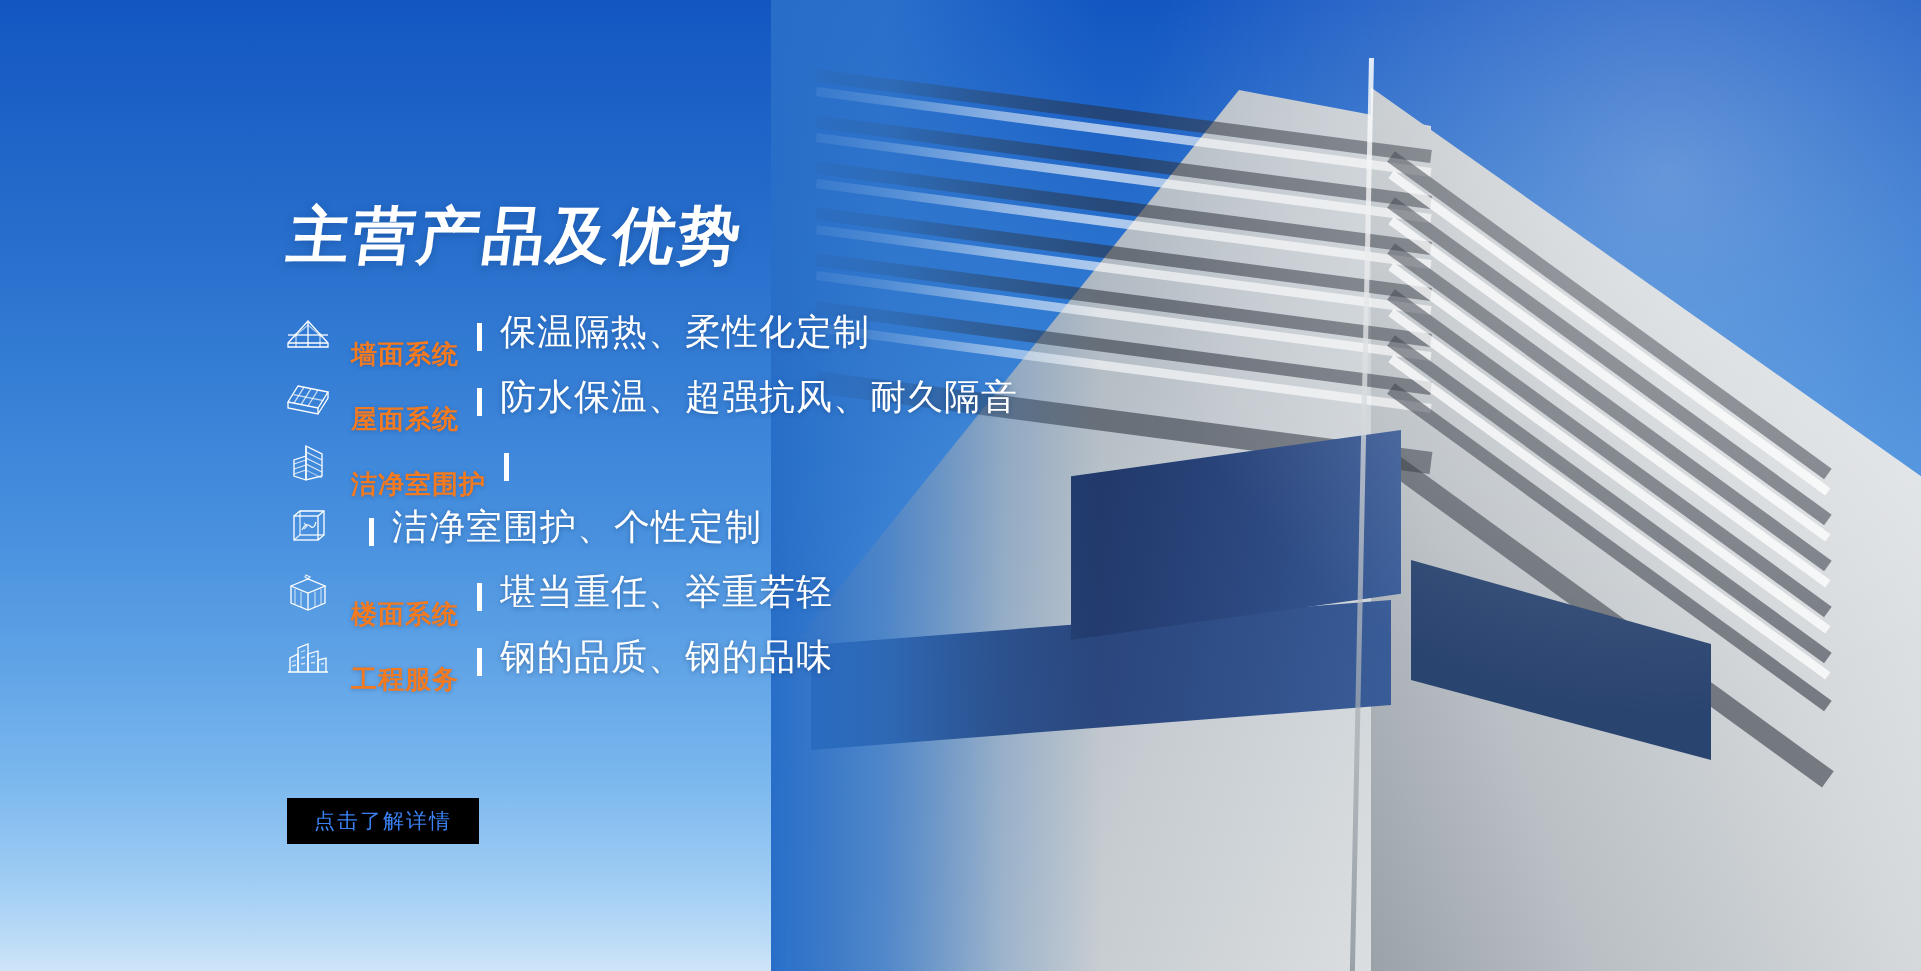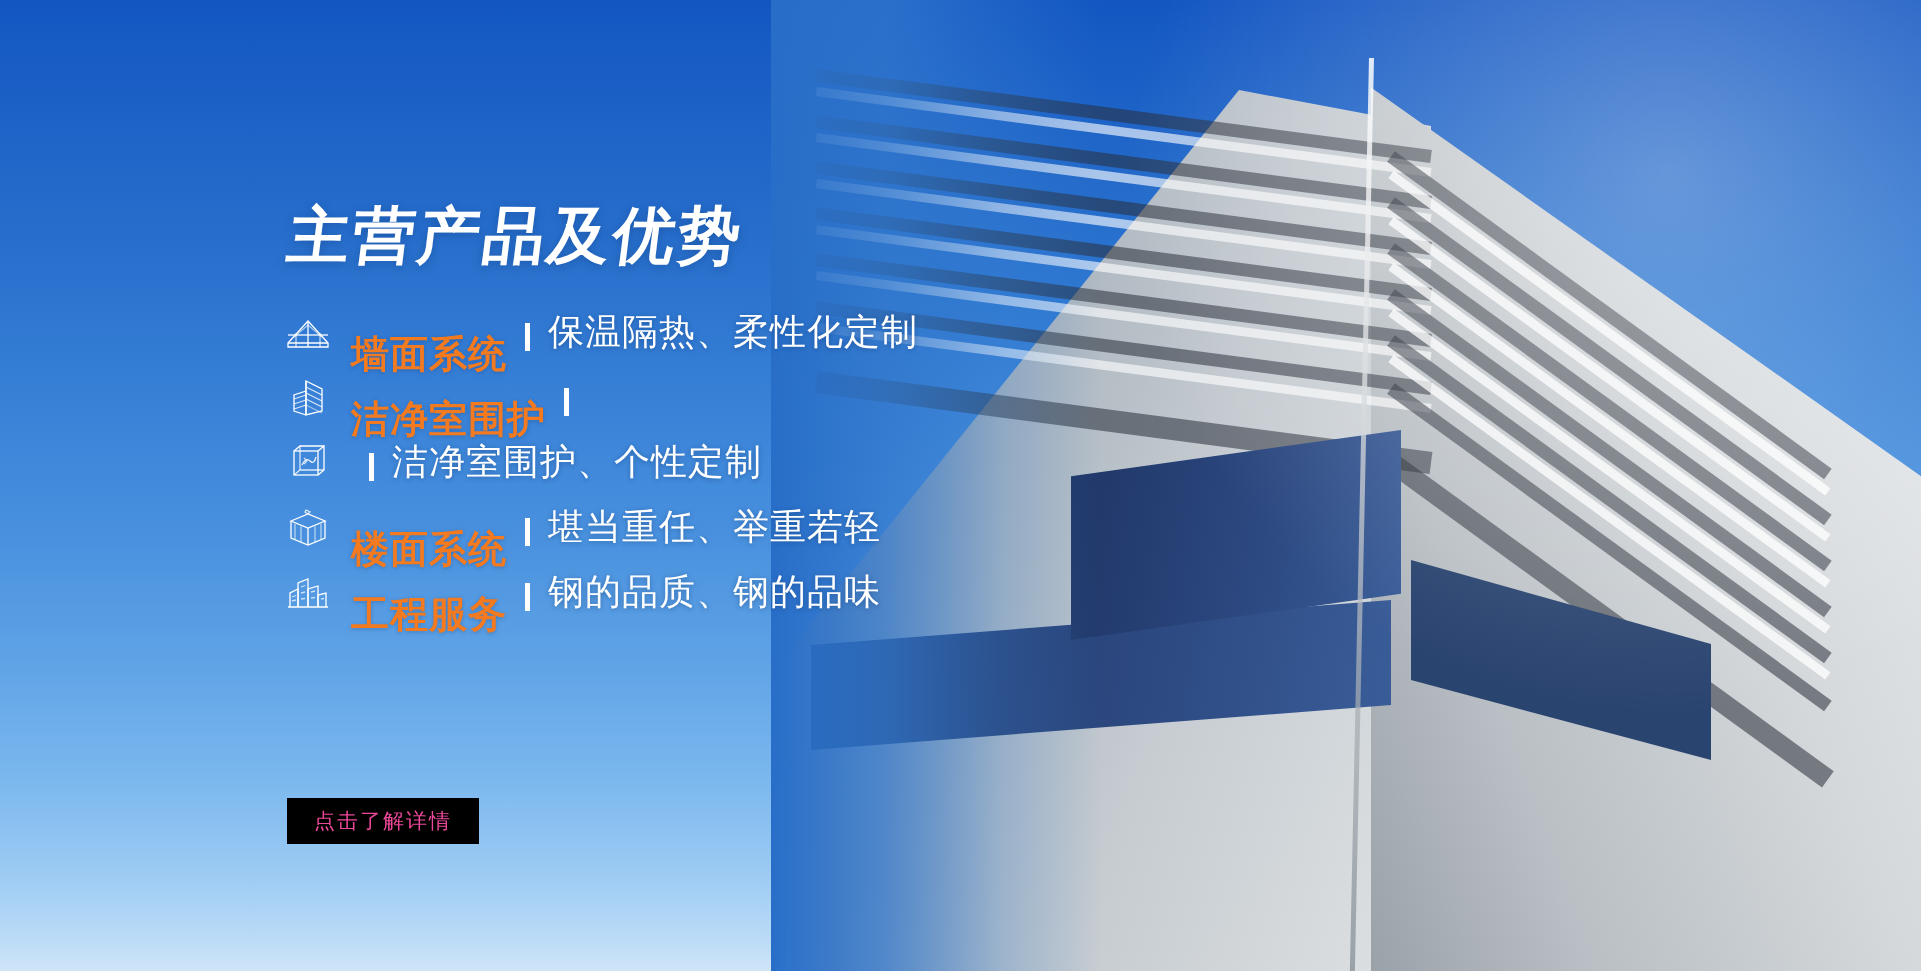--- a/index.html
+++ b/index.html
@@ -186,21 +186,21 @@
     margin-right: 20px;
     display: flex;
     align-items: center;
     justify-content: center;
   }
   .feat-icon svg {
     display: block;
   }
   .feat-title {
     color: #f47a20;
-    font-size: 38px;
+    font-size: 26px;
     font-weight: 700;
     letter-spacing: 1px;
     font-family: "DejaVu Sans", "Liberation Sans", sans-serif;
     text-shadow: 0 1px 4px rgba(20,60,120,0.35);
     margin-top: 44px;
   }
   .feat-sep {
     display: inline-block;
     width: 5px;
     height: 28px;
@@ -218,21 +218,21 @@
     font-family: "DejaVu Sans", "Liberation Sans", sans-serif;
     text-shadow: 0 1px 5px rgba(15,50,105,0.45);
   }
   .cta {
     position: absolute;
     left: 287px;
     top: 798px;
     width: 192px;
     height: 46px;
     background: #000000;
-    color: #ec4899;
+    color: #3b82f6;
     font-size: 21px;
     letter-spacing: 2px;
     display: flex;
     align-items: center;
     justify-content: center;
     border: none;
     cursor: pointer;
     font-family: Liberation Sans, sans-serif;
   }
 </style>
@@ -299,20 +299,36 @@
               <path d="M10 20 L10 34" opacity=".7"></path>
               <path d="M34 20 L34 34" opacity=".7"></path>
             <path d="M8 24 L22 12 L36 24" opacity=".6"></path>
           </svg>
         </span>
         <span class="feat-title">墙面系统</span>
         <span class="feat-sep"></span>
         <span class="feat-desc">保温隔热、柔性化定制</span>
       </div>
 
+      <div class="feature-row">
+        <span class="feat-icon">
+          <svg width="44" height="40" viewBox="0 0 44 40" fill="none" stroke="#ffffff" stroke-width="1.3">
+            <path d="M12 8 L42 14 L32 30 L2 24 Z"></path>
+            <path d="M2 24 L2 30 L32 36 L32 30"></path>
+            <path d="M42 14 L42 20 L32 36"></path>
+            <path d="M18 9.2 L8 25.2" opacity=".75"></path>
+              <path d="M25 10.6 L15 26.6" opacity=".75"></path>
+            <path d="M32 12 L22 28" opacity=".75"></path>
+            <path d="M7.5 16.6 L37.5 22.6" opacity=".75"></path>
+          </svg>
+        </span>
+        <span class="feat-title">屋面系统</span>
+        <span class="feat-sep"></span>
+        <span class="feat-desc">防水保温、超强抗风、耐久隔音</span>
+      </div>
 
       <div class="feature-row">
         <span class="feat-icon">
           <svg width="44" height="40" viewBox="0 0 44 40" fill="none" stroke="#ffffff" stroke-width="1.3">
             <path d="M20 3 L36 11 L36 33 L20 37 Z"></path>
             <path d="M20 13 L8 17 L8 33 L20 37"></path>
             <path d="M20 3 L20 37"></path>
             <path d="M20 9 L36 17" opacity=".8"></path>
               <path d="M20 15 L36 23" opacity=".8"></path>
             <path d="M20 21 L36 29" opacity=".8"></path>

